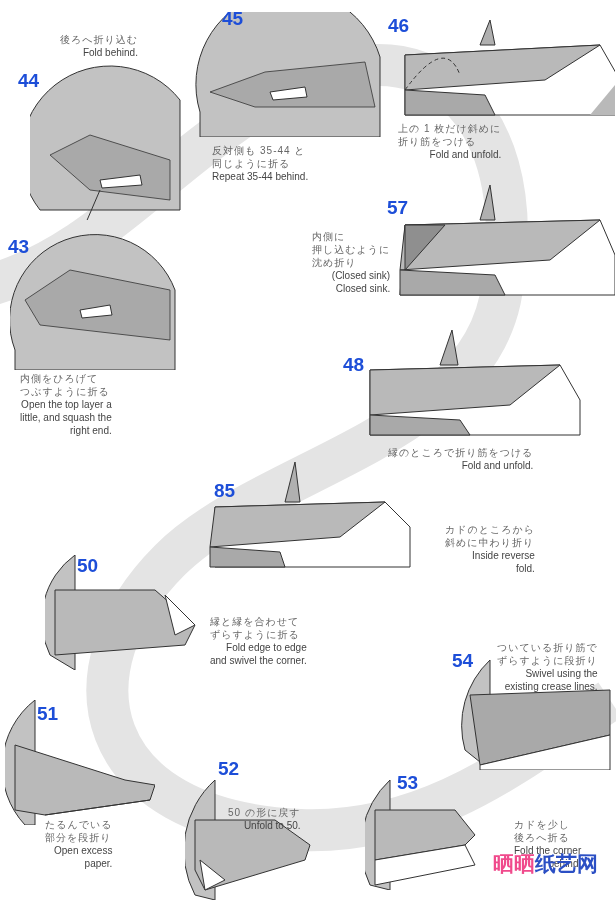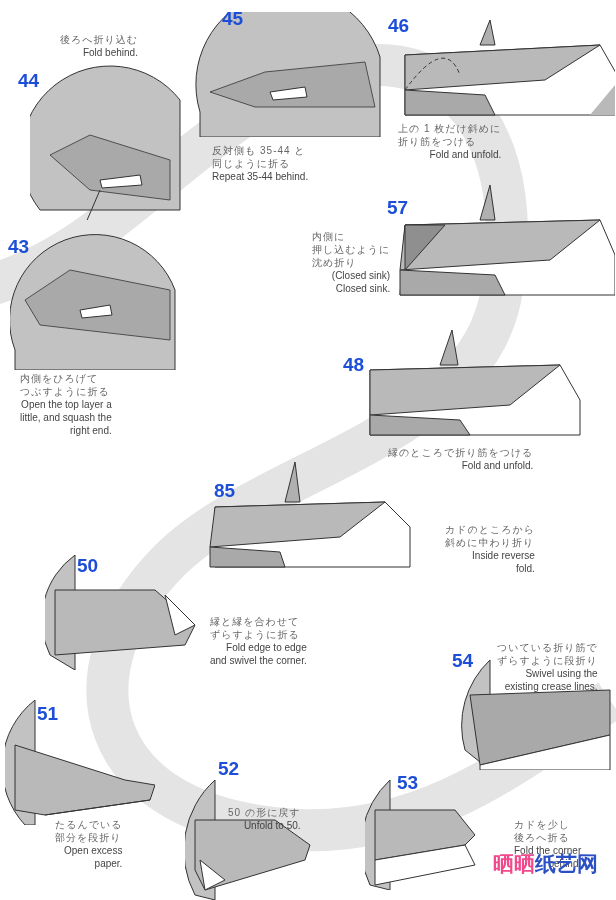--- a/index.html
+++ b/index.html
@@ -142,21 +142,21 @@
   <span class="en">Swivel using the</span>
   <span class="en">existing crease lines.</span>
 </div>
 
 <svg class="diagram" style="left:5px;top:700px" width="150" height="125">
   <path d="M20 125 A 85 85 0 0 1 30 0 L30 125 Z" fill="#c2c2c2" stroke="#333"></path>
   <path d="M10 45 L120 80 L150 85 L145 100 L40 115 L10 110 Z" fill="#b9b9b9" stroke="#333"></path>
   <path d="M40 115 L145 100" stroke="#333"></path>
 </svg>
 <div class="step-num" style="left:37px;top:703px">51</div>
-<div class="cap" style="left:55px;top:818px">
+<div class="cap" style="left:45px;top:818px">
   <span class="ja">たるんでいる</span>
   <span class="ja">部分を段折り</span>
   <span class="en">Open excess</span>
   <span class="en">paper.</span>
 </div>
 
 <svg class="diagram" style="left:185px;top:780px" width="145" height="120">
   <path d="M10 115 A 95 95 0 0 1 30 0 L30 120 Z" fill="#c2c2c2" stroke="#333"></path>
   <path d="M10 40 L90 40 L125 65 L120 80 L20 110 L10 90 Z" fill="#b9b9b9" stroke="#333"></path>
   <path d="M15 80 L40 100 L20 110 Z" fill="#fff" stroke="#333"></path>

